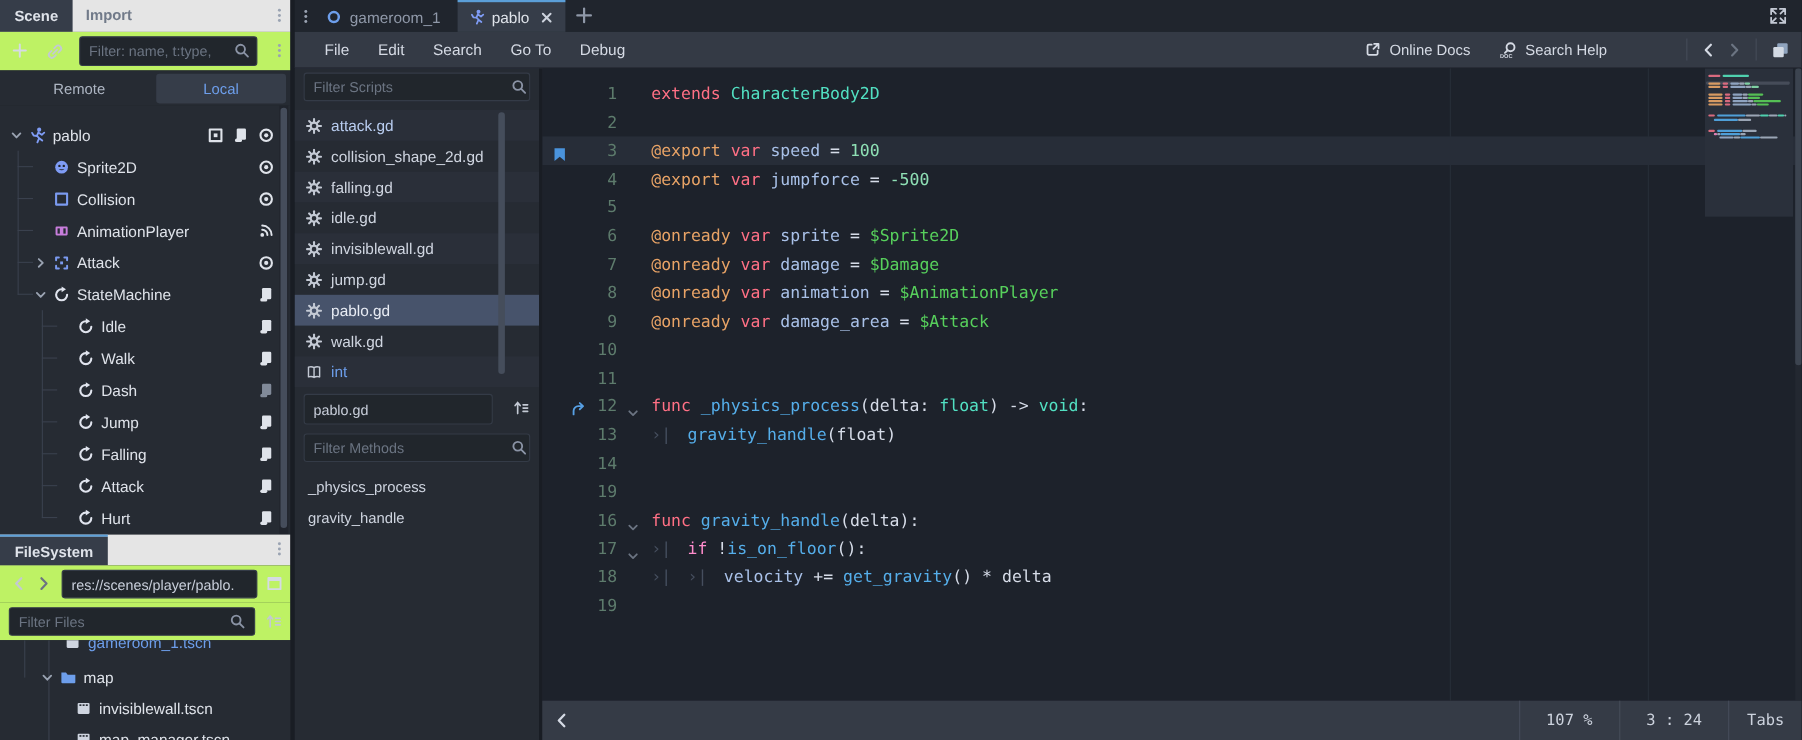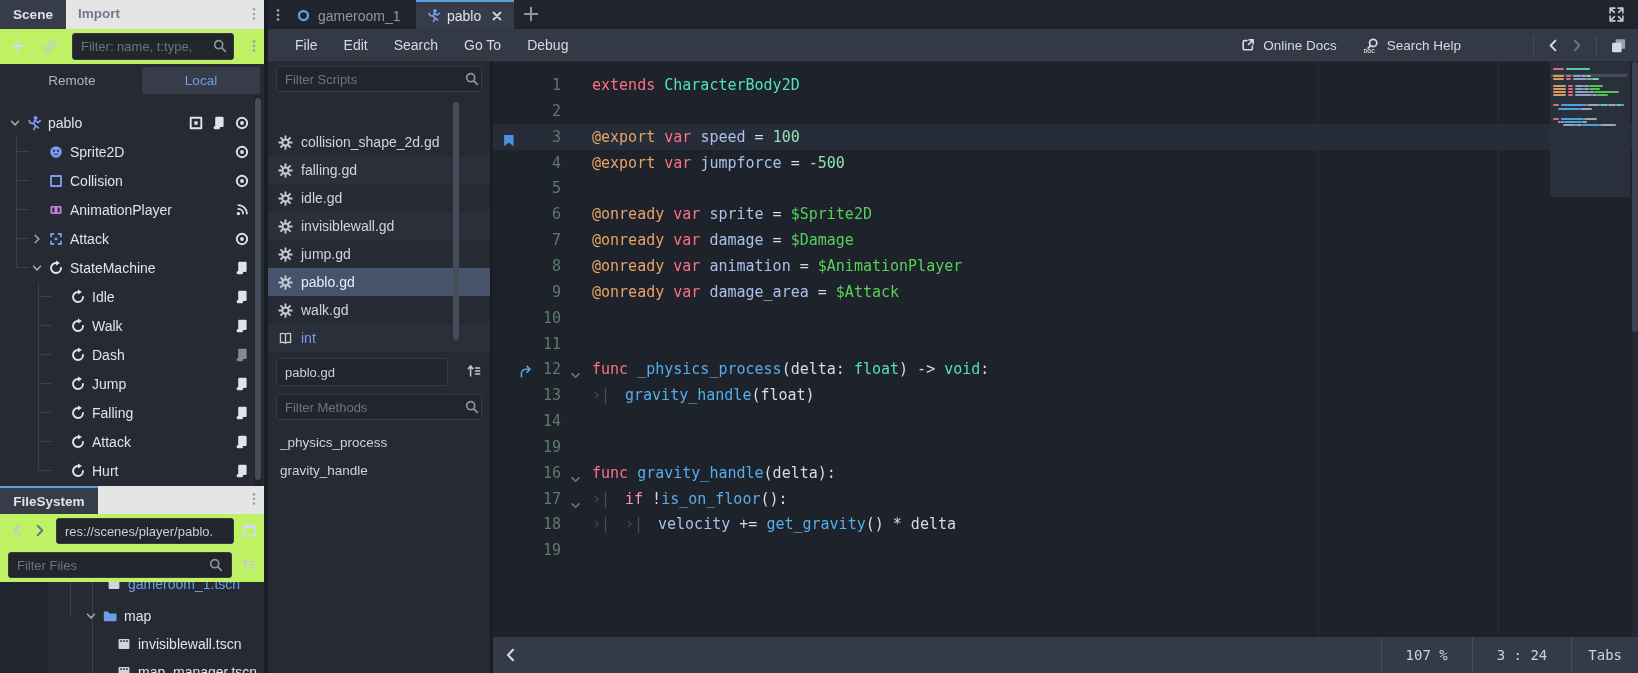--- a/index.html
+++ b/index.html
@@ -422,21 +422,21 @@
           <circle cx="6.7" cy="6.7" r="4" stroke="currentColor" fill="none" stroke-linecap="round" stroke-linejoin="round" stroke-width="1.7"></circle>
           <line x1="9.8" y1="9.8" x2="13.4" y2="13.4" stroke="currentColor" fill="none" stroke-linecap="round" stroke-linejoin="round" stroke-width="1.7"></line>
         </svg>
       </span>
     <span class="abs icbtn" id="fs-sort" style="left:241px;top:9px;">
         <svg width="16" height="16" viewBox="0 0 16 16" style="color:#c3c9d4;flex:none;">
           <path d="M4.6 13 V3 M4.6 3 L2.3 5.7 M4.6 3 L6.9 5.7 M9.5 5 h4.2 M9.5 8 h4.2 M9.5 11 h4.2" stroke="currentColor" fill="none" stroke-linecap="round" stroke-linejoin="round" stroke-width="1.5"></path>
         </svg>
       </span>
   </div>
-  <div class="abs treebox" id="file-tree" style="left:0;top:582px;width:288px;height:91px;margin-left:48px;">
+  <div class="abs treebox" id="file-tree" style="left:0;top:582px;width:288px;height:91px;">
       <div class="tline" style="left:22px;top:0;width:1px;height:34px;"></div>
       <div class="tline" style="left:44px;top:0;width:1px;height:91px;"></div>
       <div class="trow" style="top:-12px;height:28px;padding-left:58px;box-sizing:border-box;color:#6d9eeb;">
         <svg width="16" height="16" viewBox="0 0 16 16" style="color:#cfd5e0;flex:none;">
           <rect x="2.6" y="3" width="10.8" height="10" rx="1" fill="currentColor"></rect>
           <rect x="4.2" y="4.3" width="1.8" height="1.5" fill="#262b33"></rect>
           <rect x="7.1" y="4.3" width="1.8" height="1.5" fill="#262b33"></rect>
           <rect x="10" y="4.3" width="1.8" height="1.5" fill="#262b33"></rect>
         </svg>
         <span class="lbl">gameroom_1.tscn</span>
@@ -475,20 +475,36 @@
 
   <div class="abs spanel" style="left:268px;top:62px;width:222px;height:611px;">
     <input class="abs tin" style="left: 8px; top: 4px; width: 206px; height: 26px;" placeholder="Filter Scripts">
     <span class="abs icbtn" id="ss-mag" style="left:196px;top:9px;">
         <svg width="16" height="16" viewBox="0 0 16 16" style="color:#8a93a5;flex:none;">
           <circle cx="6.7" cy="6.7" r="4" stroke="currentColor" fill="none" stroke-linecap="round" stroke-linejoin="round" stroke-width="1.7"></circle>
           <line x1="9.8" y1="9.8" x2="13.4" y2="13.4" stroke="currentColor" fill="none" stroke-linecap="round" stroke-linejoin="round" stroke-width="1.7"></line>
         </svg>
       </span>
     <div class="abs" id="script-list" style="left:0;top:0;width:222px;height:352px;">
+        <div class="srow alt" style="top:38px;padding-left:10px;box-sizing:border-box;">
+          <svg width="15" height="15" viewBox="0 0 16 16" style="color:#c3c9d4;flex:none;">
+            <g stroke="currentColor" fill="none" stroke-linecap="round" stroke-linejoin="round" stroke-width="2">
+              <line x1="8" y1="1.2" x2="8" y2="4"></line>
+              <line x1="8" y1="12" x2="8" y2="14.8"></line>
+              <line x1="1.2" y1="8" x2="4" y2="8"></line>
+              <line x1="12" y1="8" x2="14.8" y2="8"></line>
+              <line x1="3.2" y1="3.2" x2="5.2" y2="5.2"></line>
+              <line x1="10.8" y1="10.8" x2="12.8" y2="12.8"></line>
+              <line x1="3.2" y1="12.8" x2="5.2" y2="10.8"></line>
+              <line x1="10.8" y1="5.2" x2="12.8" y2="3.2"></line>
+            </g>
+            <circle cx="8" cy="8" r="3.3" stroke="currentColor" fill="none" stroke-linecap="round" stroke-linejoin="round" stroke-width="2.1"></circle>
+          </svg>
+          <span class="lbl" style="color:#b9cdf0;">attack.gd</span>
+        </div>
         <div class="srow" style="top:66px;padding-left:10px;box-sizing:border-box;">
           <svg width="15" height="15" viewBox="0 0 16 16" style="color:#c3c9d4;flex:none;">
             <g stroke="currentColor" fill="none" stroke-linecap="round" stroke-linejoin="round" stroke-width="2">
               <line x1="8" y1="1.2" x2="8" y2="4"></line>
               <line x1="8" y1="12" x2="8" y2="14.8"></line>
               <line x1="1.2" y1="8" x2="4" y2="8"></line>
               <line x1="12" y1="8" x2="14.8" y2="8"></line>
               <line x1="3.2" y1="3.2" x2="5.2" y2="5.2"></line>
               <line x1="10.8" y1="10.8" x2="12.8" y2="12.8"></line>
               <line x1="3.2" y1="12.8" x2="5.2" y2="10.8"></line>

